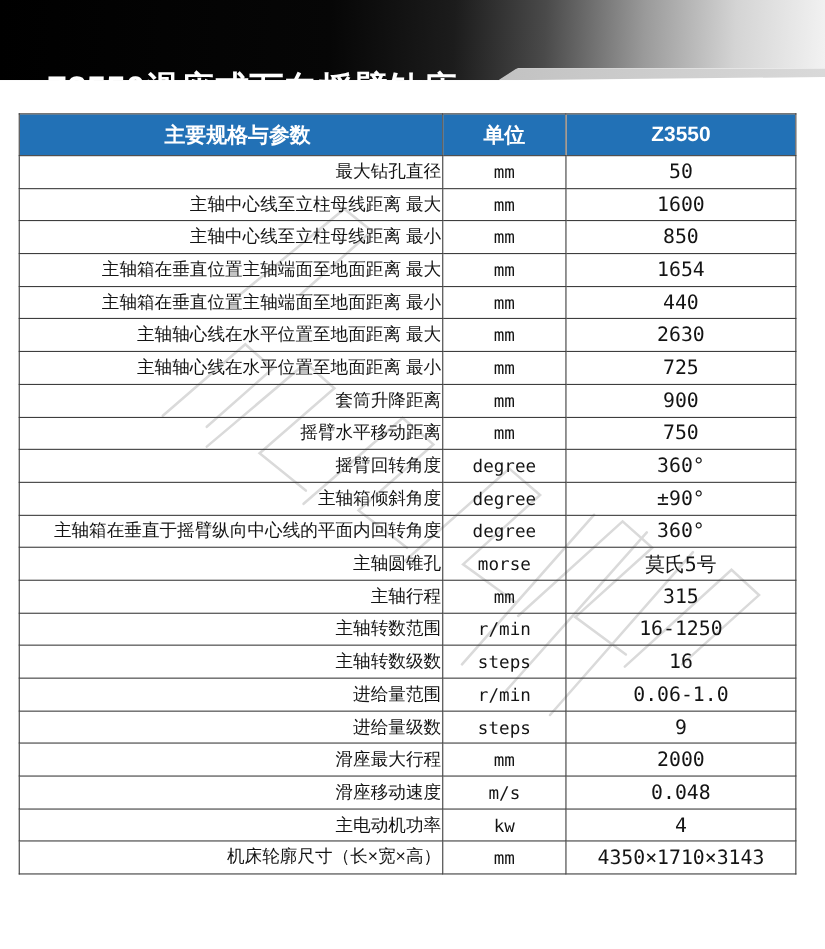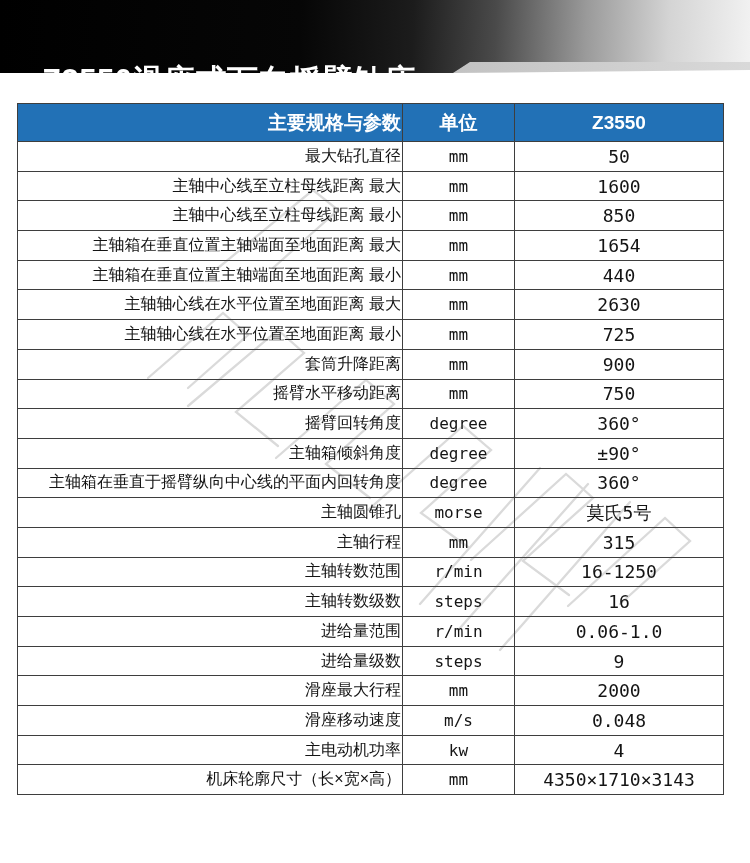--- a/index.html
+++ b/index.html
@@ -31,21 +31,21 @@
   
   table.spec {
     position:absolute; left:17px; top:103px; width:706px; z-index:1;
     border-collapse:collapse; table-layout:fixed; background:transparent;
   }
   table.spec th, table.spec td { border:1.5px solid #3e3e3e; overflow:hidden; white-space:nowrap; }
   table.spec thead th {
     background:#2271b6; color:#ffffff; font-size:19px; font-weight:bold;
     height:35px; text-align:center;
   }
-  table.spec thead th.h-param { text-align:right; padding-left:13px;margin-left:12px; }
+  table.spec thead th.h-param { text-align:center; padding-left:13px;margin-left:12px; }
   table.spec tbody td { height:26.7px; background:transparent; color:#141414; }
   td.c-param { text-align:right; padding-left:12px; font-size:16px; }
   td.c-unit  { text-align:center; font-family:"DejaVu Sans Mono", monospace; font-size:16px; }
   td.c-value { text-align:center; font-family:"DejaVu Sans Mono", monospace; font-size:18px; }
 </style>
 </head>
 <body>
 
 <div class="page">
 

